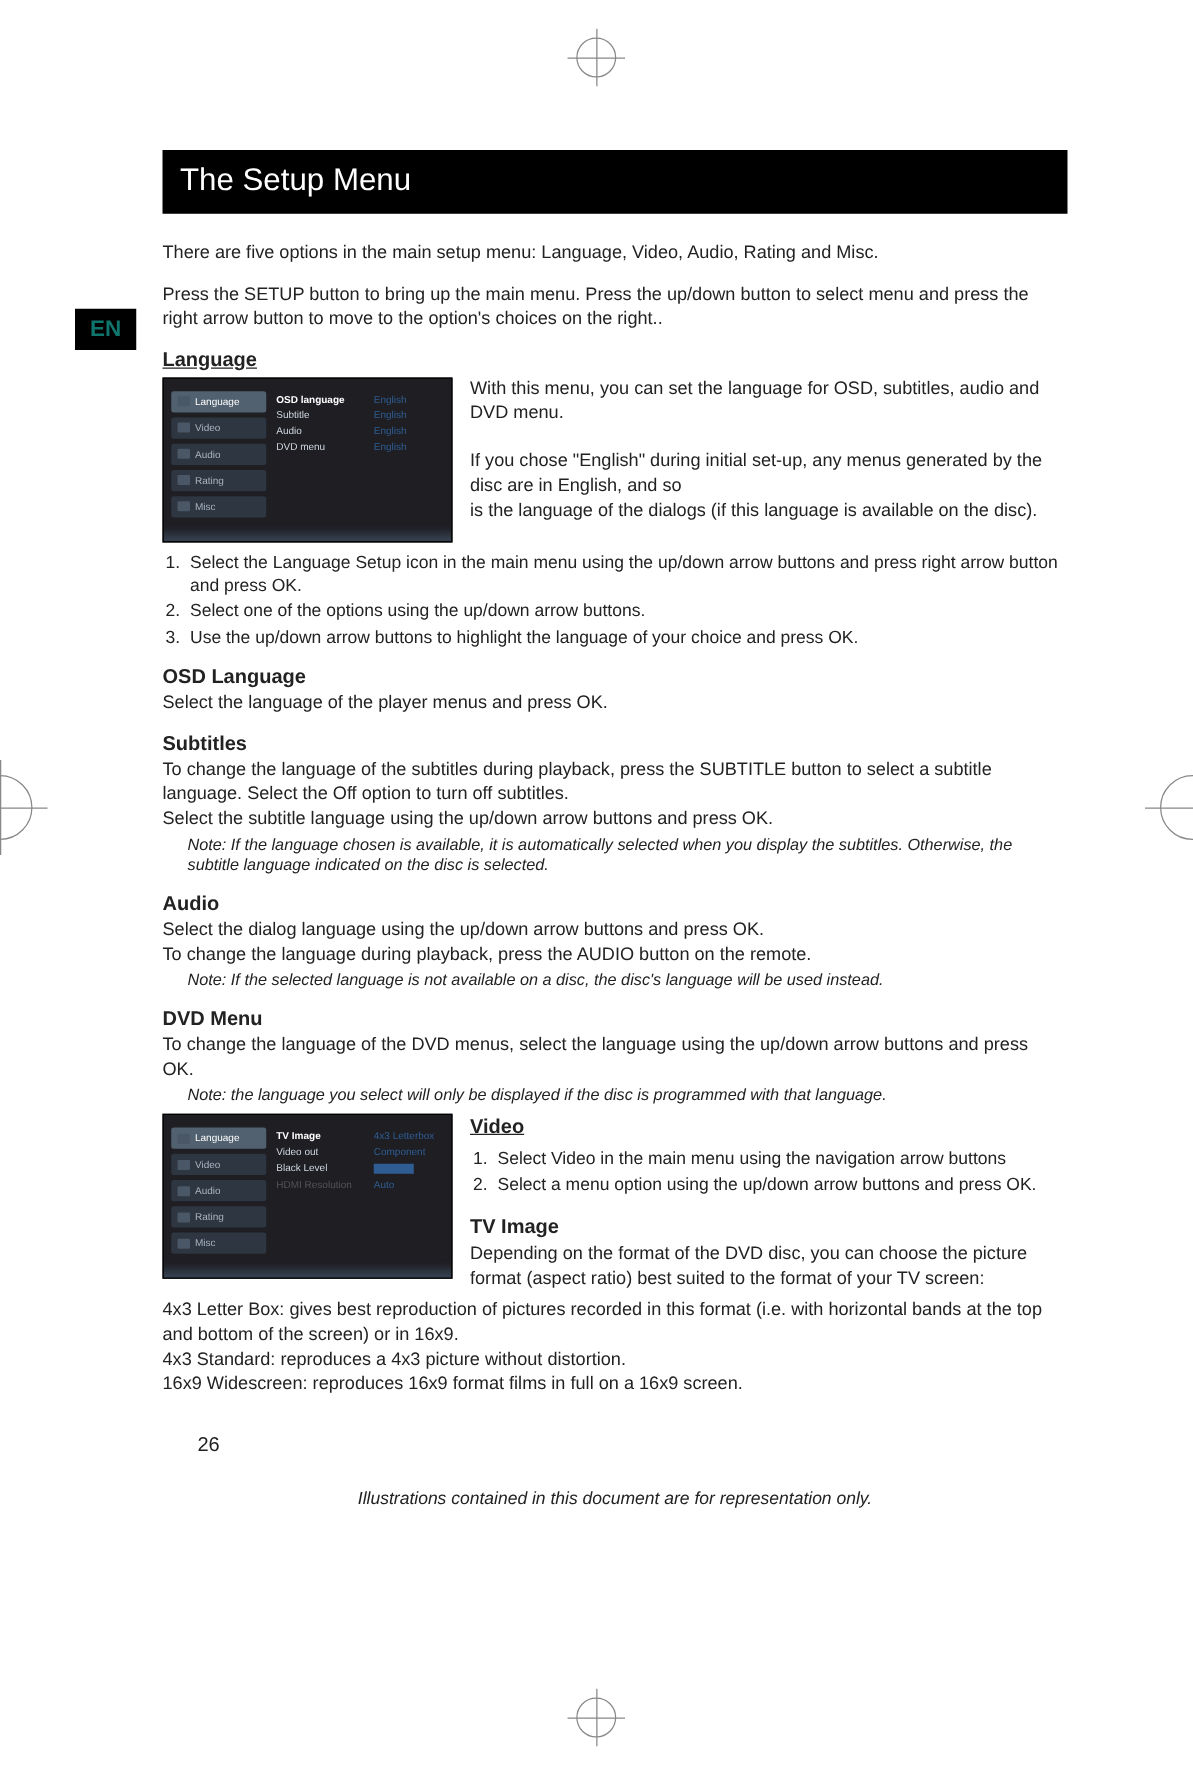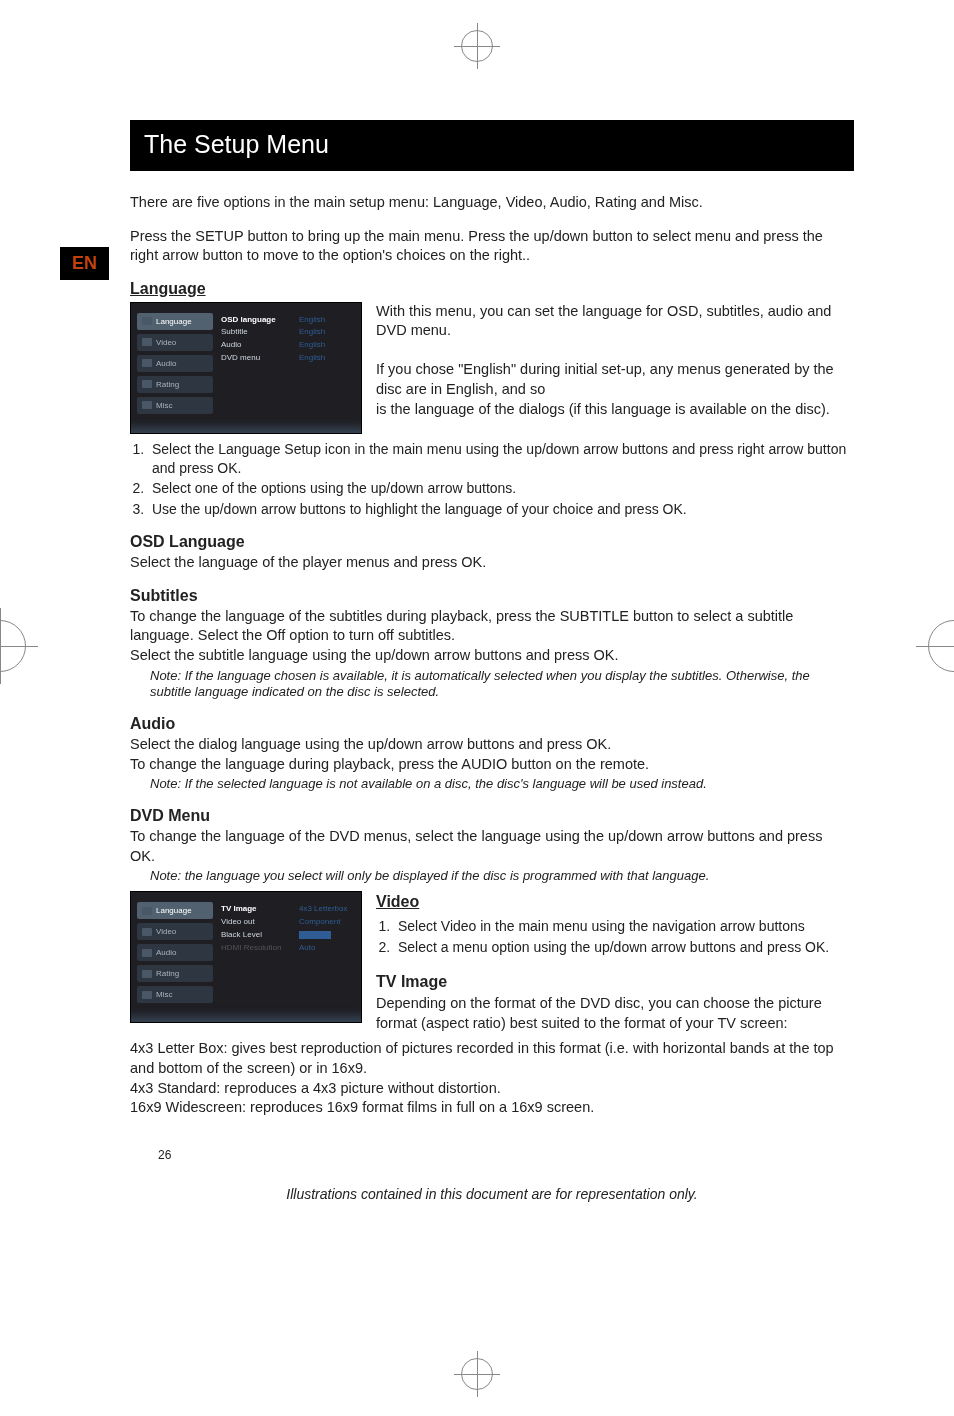--- a/index.html
+++ b/index.html
@@ -24,21 +24,21 @@
   .title-bar h1 {
     margin: 0;
     font-size: 25px;
     font-weight: 400;
   }
   .en-badge {
     position: absolute;
     left: 60px;
     top: 247px;
     background: #000;
-    color: #c2410c;
+    color: #0f766e;
     padding: 6px 12px;
     font-weight: 700;
     font-size: 18px;
   }
   p.body {
     font-size: 14.5px;
     line-height: 1.35;
     margin: 0 12px 14px 0;
   }
   h2.section-u {
@@ -139,21 +139,21 @@
     font-size: 14.5px;
     line-height: 1.35;
   }
   .footer {
     text-align: center;
     font-style: italic;
     font-size: 14px;
     margin-top: 24px;
   }
   .pagenum {
-    font-size: 12px;
+    font-size: 16px;
     margin: 30px 0 0 28px;
   }
   .crop-mark-top {
     position: absolute;
     top: 30px; left: 50%;
     transform: translateX(-50%);
     width: 30px; height: 30px;
     border: 1px solid #888;
     border-radius: 50%;
   }

